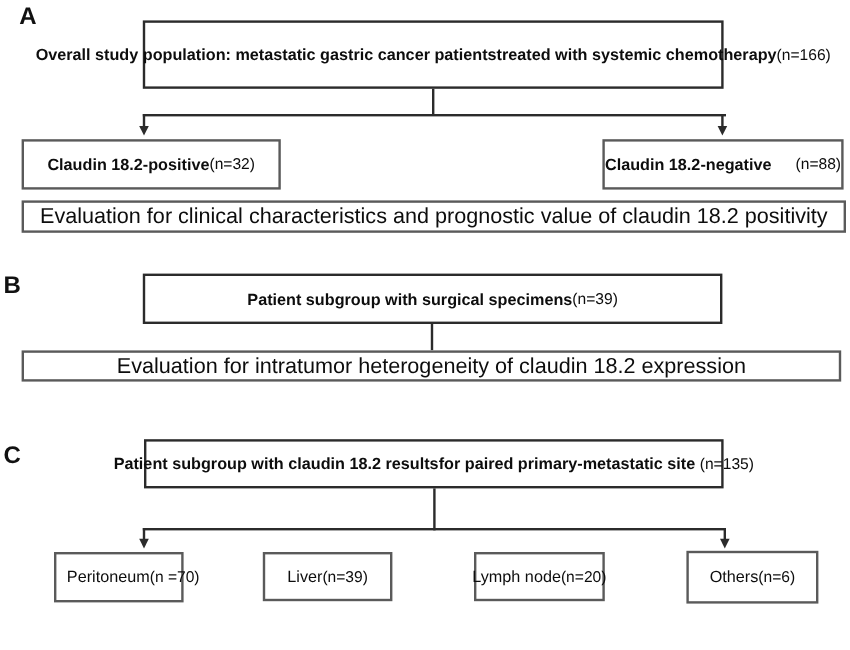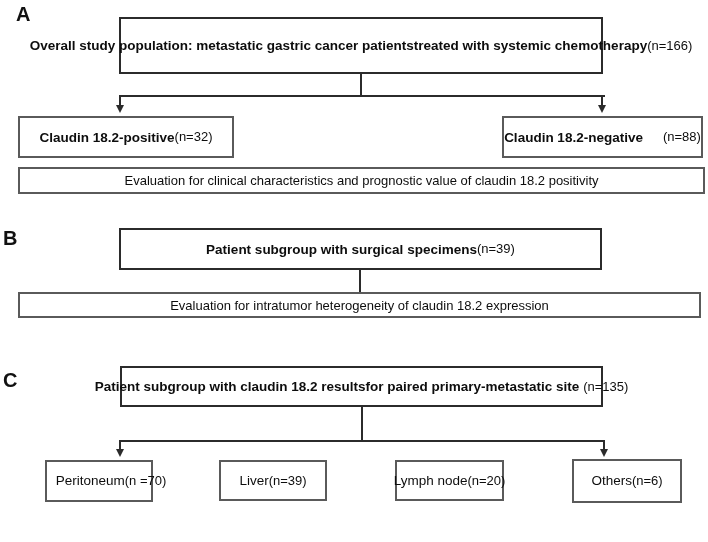--- a/index.html
+++ b/index.html
@@ -45,21 +45,21 @@
     line-height: 17px;
     white-space: nowrap;
   }
   .normal-line {
     font-size: 13px;
     font-weight: 400;
     line-height: 16px;
     white-space: nowrap;
   }
   .eval-text {
-    font-size: 13px;
+    font-size: 18px;
     font-weight: 400;
     white-space: nowrap;
   }
   .line {
     position: absolute;
     background: #2b2b2b;
   }
   .arrow-down {
     position: absolute;
     width: 0;

